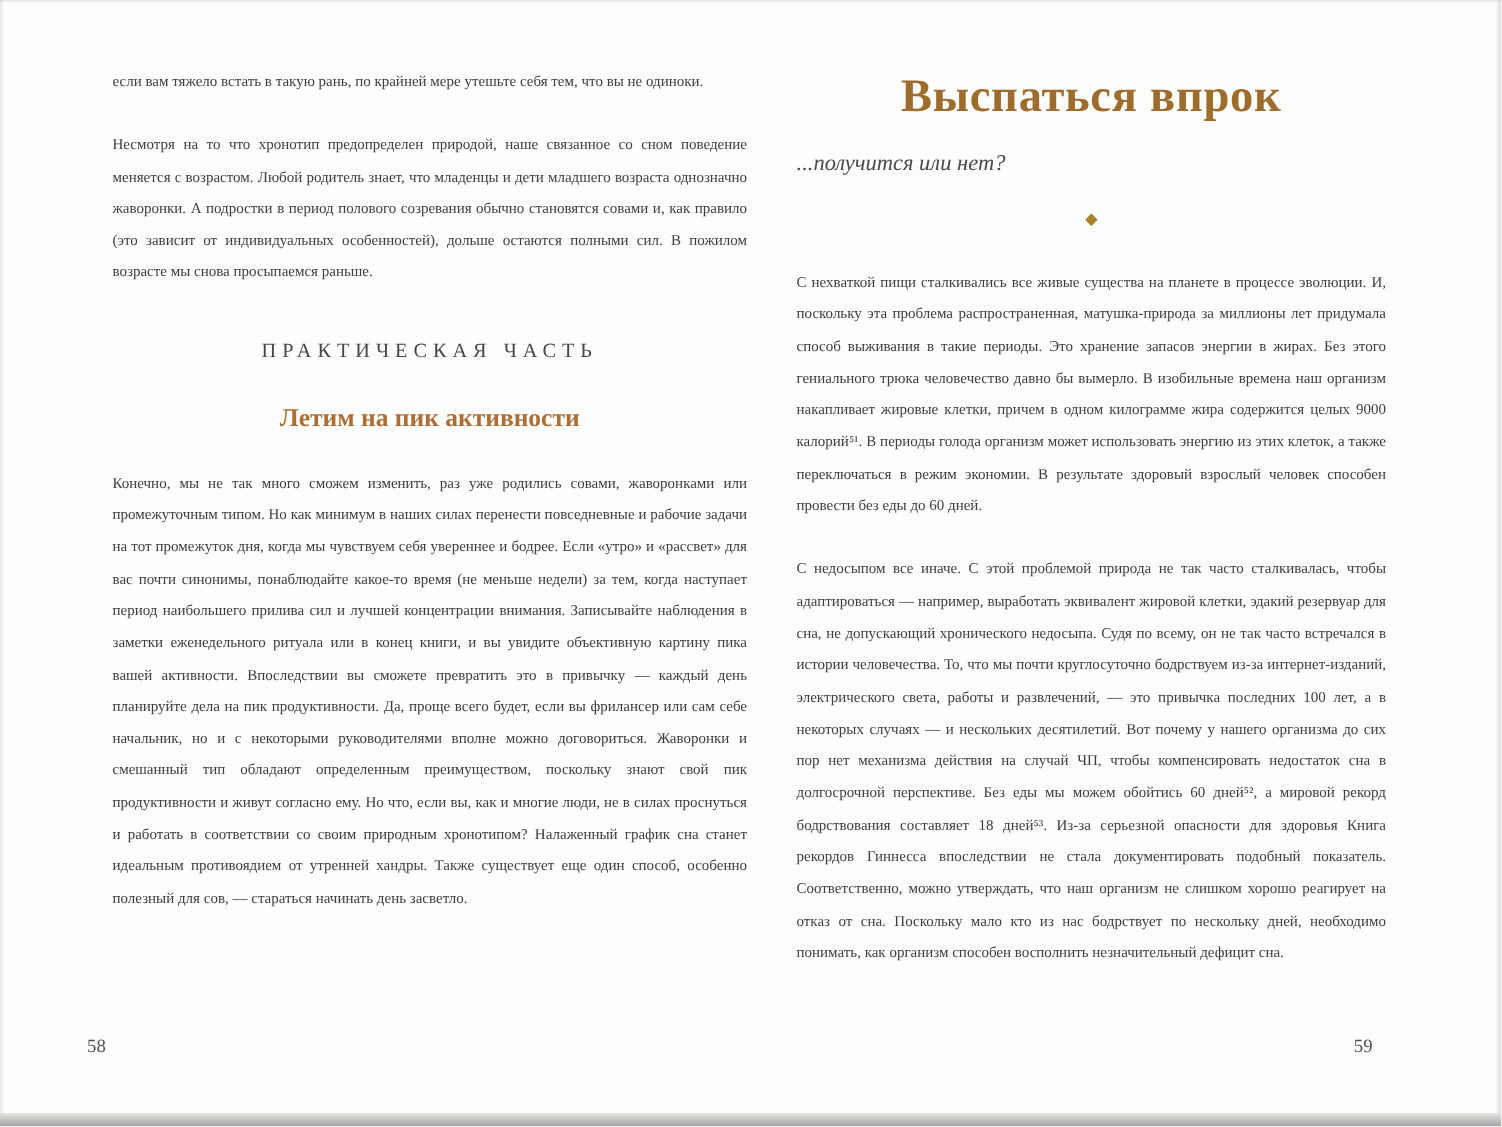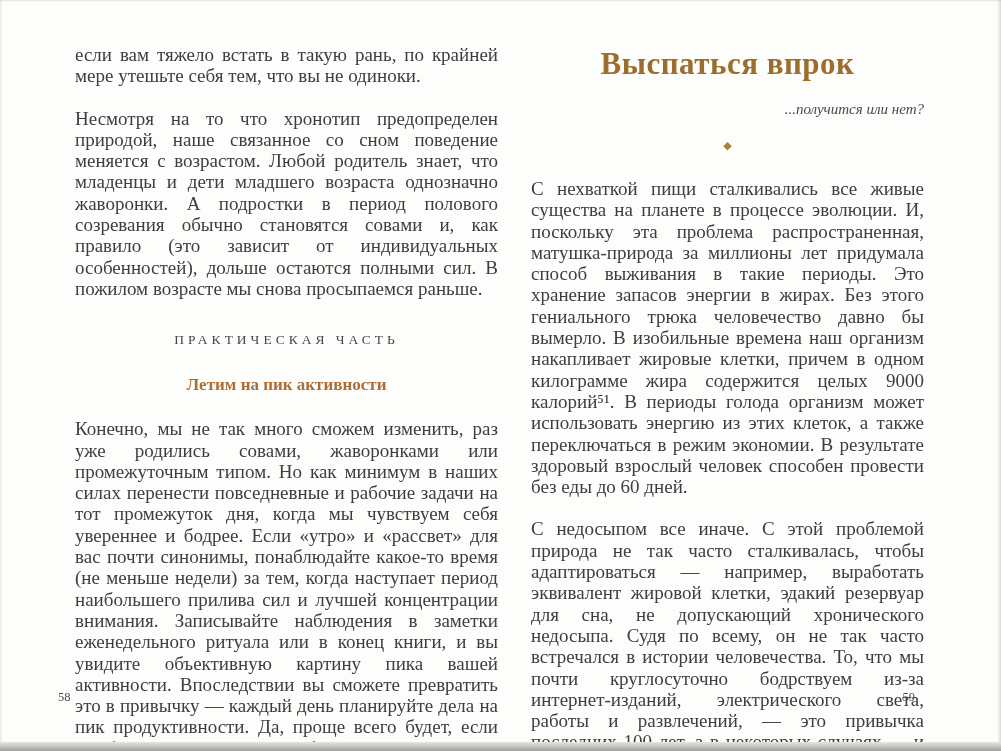--- a/index.html
+++ b/index.html
@@ -46,21 +46,21 @@
     width: 423px;
   }
   .page-right .content {
     position: absolute;
     top: 46px;
     left: 55px;
     width: 393px;
   }
 
   .body-para {
-    font-size: 19px;
+    font-size: 10px;
     line-height: 21.3px;
     color: #3e3e3e;
     text-align: justify;
     margin: 0 0 21px 0;
     hyphens: auto;
     -webkit-hyphens: auto;
   }
 
   .section-heading {
     text-align: center;
@@ -79,21 +79,21 @@
 
   .chapter-title {
     text-align: center;
     font-size: 31px;
     font-weight: bold;
     color: #9c6d2c;
     letter-spacing: 0.5px;
     margin: 0 0 19px 0;
   }
   .chapter-subtitle {
-    text-align: right;
+    text-align: left;
     font-style: italic;
     font-size: 15px;
     color: #4a4a4a;
     margin: 0 0 21px 0;
   }
   .ornament {
     text-align: center;
     font-size: 11px;
     color: #a8842e;
     margin: 0 0 26px 0;

